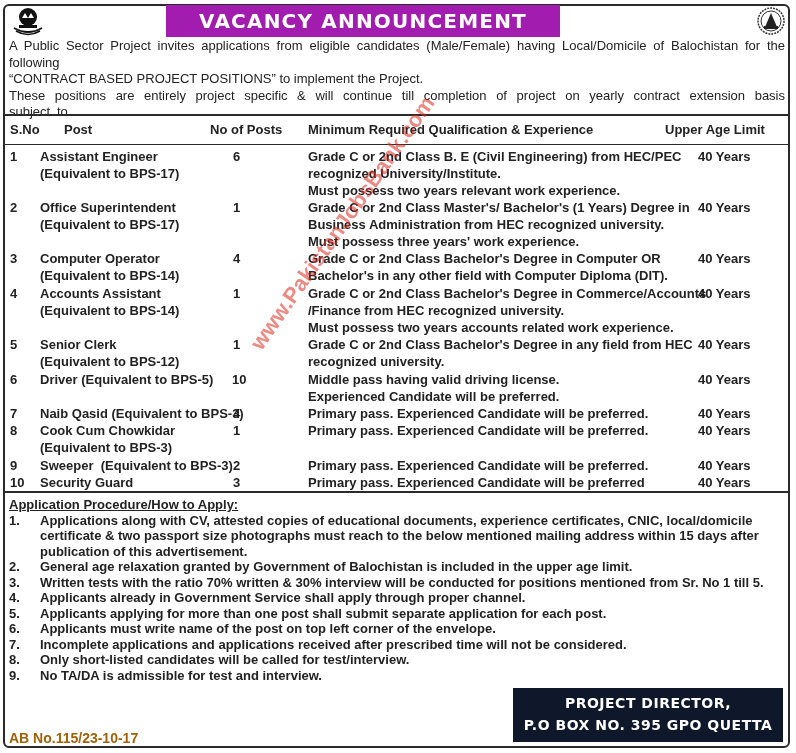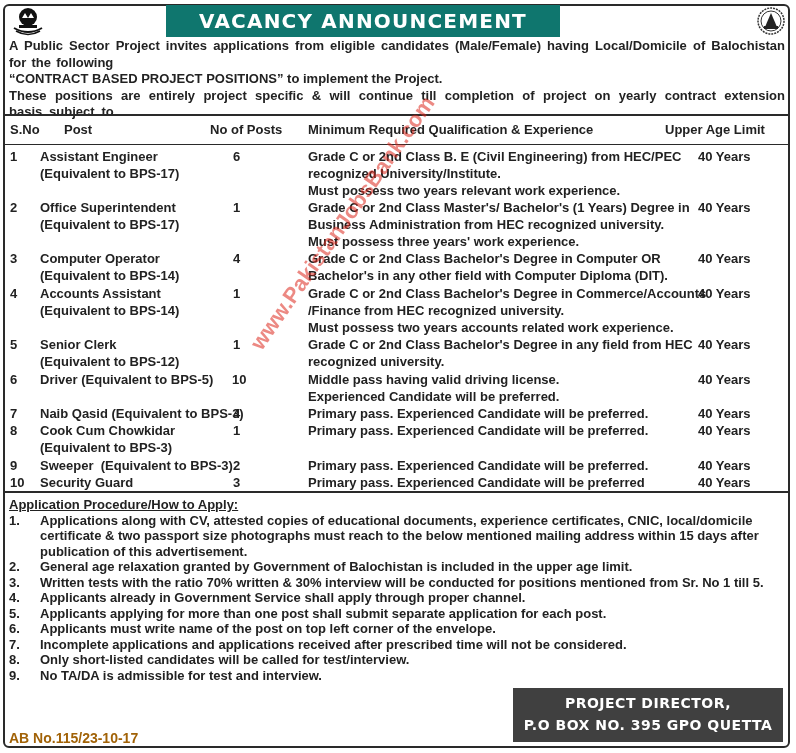--- a/index.html
+++ b/index.html
@@ -8,27 +8,27 @@
       font-family: "Liberation Sans", sans-serif; color: #1a1a1a;
     }
     .frame {
       position: absolute; left: 3px; top: 4px; width: 787px; height: 744px;
       border: 2px solid #2a2a2a; border-radius: 6px; box-sizing: border-box;
     }
     .logo-left { position: absolute; left: 10px; top: 6px; width: 36px; height: 30px; }
     .logo-right { position: absolute; left: 756px; top: 6px; width: 30px; height: 30px; }
     .title-bar {
       position: absolute; left: 166px; top: 5px; width: 394px; height: 32px;
-      background: #0f766e; color: #ffffff; font-weight: bold; font-size: 20px;
+      background: #a21caf; color: #ffffff; font-weight: bold; font-size: 20px;
       letter-spacing: 1.2px; display: flex; align-items: center; justify-content: center;
       font-family: "DejaVu Sans", sans-serif;
     }
     .intro {
       position: absolute; left: 9px; top: 38px; width: 776px;
-      font-size: 13px; line-height: 16.5px; font-weight: bold; color: #222;
+      font-size: 13px; line-height: 16.5px; font-weight: normal; color: #222;
     }
     .intro p { margin: 0; }
     .intro .justify { text-align: justify; text-align-last: left; word-spacing: 1.6px; }
     .hline { position: absolute; left: 3px; width: 787px; height: 2px; background: #2a2a2a; }
     .hline.thin { height: 1px; }
     .thead {
       position: absolute; left: 0; top: 120px; width: 790px; height: 20px;
       font-size: 13px; font-weight: bold; color: #222;
     }
     .thead span { position: absolute; top: 2px; white-space: nowrap; }
@@ -42,21 +42,21 @@
     .proc {
       position: absolute; left: 9px; top: 497px; width: 780px;
       font-size: 13px; line-height: 15.5px; font-weight: bold; color: #222;
     }
     .proc .heading { text-decoration: underline; }
     .proc ol { list-style: none; margin: 0; padding: 0; }
     .proc li { position: relative; padding-left: 31px; }
     .proc li .n { position: absolute; left: 0; top: 0; }
     .director {
       position: absolute; left: 513px; top: 688px; width: 270px; height: 54px;
-      background: #404040; color: #ffffff; font-weight: bold; font-size: 14px;
+      background: #0f172a; color: #ffffff; font-weight: bold; font-size: 14px;
       text-align: center; line-height: 22px; letter-spacing: 0.5px; padding-top: 4px; box-sizing: border-box;
       font-family: "DejaVu Sans", sans-serif;
     }
     .ref { position: absolute; left: 9px; top: 730px; font-size: 14px; font-weight: bold; color: #a16207; }
     .watermark {
       position: absolute; left: 245px; top: 340px; transform: rotate(-55deg); transform-origin: left top;
       color: rgba(220, 40, 30, 0.55); font-size: 22px; font-weight: bold; white-space: nowrap; pointer-events: none;
     }
   </style>
 </head>

